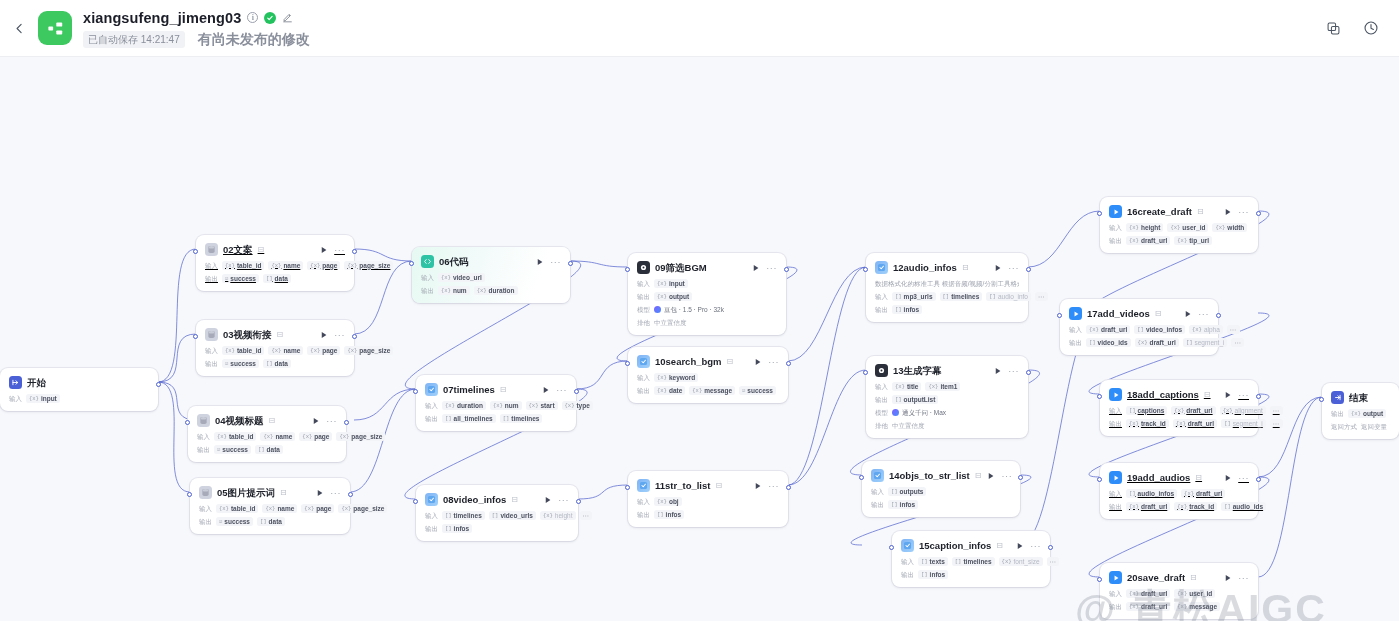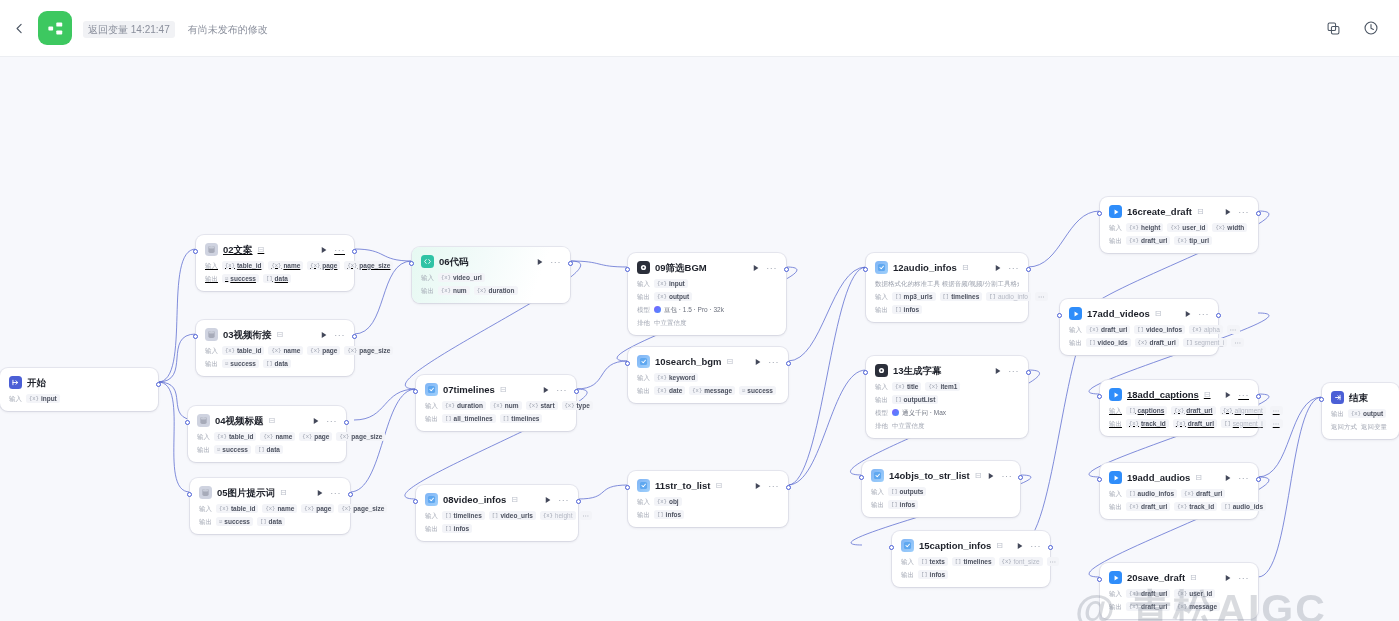--- a/index.html
+++ b/index.html
@@ -42,21 +42,21 @@
     width: 12px; height: 12px; border-radius: 50%; background: #22c35e;
     display: flex; align-items: center; justify-content: center;
   }
   .ic-check svg { display: block; }
   .ic-edit { color: #6b7280; display: flex; align-items: center; }
   .hdr-sub-row { display: flex; align-items: center; gap: 13px; margin-top: 3px; }
   .hdr-saved {
     font-size: 10px; color: #8a8f9c; background: #f1f2f5;
     padding: 1.5px 5px; border-radius: 3px;
   }
-  .hdr-unpub { font-size: 10px; color: #8a8f9c; }
+  .hdr-unpub { font-size: 14px; color: #8a8f9c; font-weight: bold; }
   .hdr-right { margin-left: auto; display: flex; align-items: center; gap: 14px; padding-right: 16px; }
   .hdr-icon-btn {
     width: 24px; height: 24px; display: flex; align-items: center; justify-content: center;
     color: #4b5563; cursor: pointer; border-radius: 5px;
   }
 
   
   .canvas {
     position: absolute; left: 0; top: 57px; width: 1399px; height: 564px;
     background: #f7f8fc; overflow: hidden;
@@ -163,22 +163,37 @@
       </svg>
     </div>
     <div class="app-logo">
       <svg width="19" height="19" viewBox="0 0 24 24">
         <rect x="3" y="9.5" width="6" height="5" rx="1.1" fill="#ffffff"></rect>
         <rect x="13" y="4.5" width="7.5" height="5" rx="1.1" fill="#ffffff"></rect>
         <rect x="13" y="14.5" width="7.5" height="5" rx="1.1" fill="#ffffff"></rect>
       </svg>
     </div>
     <div class="hdr-text">
+      <div class="hdr-title-row">
+        <span class="hdr-title">xiangsufeng_jimeng03</span>
+        <span class="ic-circle">i</span>
+        <span class="ic-check">
+          <svg width="8" height="8" viewBox="0 0 12 12">
+            <path d="M2.6 6.2 L4.8 8.3 L9.2 3.7" fill="none" stroke="#ffffff" stroke-width="1.7" stroke-linecap="round" stroke-linejoin="round"></path>
+          </svg>
+        </span>
+        <span class="ic-edit">
+          <svg width="11" height="11" viewBox="0 0 16 16">
+            <path d="M3 11.6 L3 13 L4.4 13 L11.6 5.8 L10.2 4.4 Z M10.9 3.7 L12.3 5.1" fill="none" stroke="currentColor" stroke-width="1.1" stroke-linecap="round" stroke-linejoin="round"></path>
+            <path d="M2.4 14.3 L13.6 14.3" fill="none" stroke="currentColor" stroke-width="1.1" stroke-linecap="round"></path>
+          </svg>
+        </span>
+      </div>
       <div class="hdr-sub-row">
-        <span class="hdr-saved">返回变量 14:21:47</span>
+        <span class="hdr-saved">已自动保存 14:21:47</span>
         <span class="hdr-unpub">有尚未发布的修改</span>
       </div>
     </div>
     <div class="hdr-right">
       <div class="hdr-icon-btn">
         <svg width="15" height="15" viewBox="0 0 18 18">
           <rect x="2.5" y="2.5" width="9" height="9" rx="1.6" fill="none" stroke="currentColor" stroke-width="1.25"></rect>
           <rect x="6.5" y="6.5" width="9" height="9" rx="1.6" fill="none" stroke="currentColor" stroke-width="1.25"></rect>
         </svg>
       </div>
@@ -1036,21 +1051,21 @@
             </span>
             <span class="n-chip dim">
               <span class="ck">[]</span>
               <span class="cv">segment_i</span>
             </span>
             <span class="n-more-box">⋯</span>
           </div>
           <div class="port in" style="top: 14px;"></div>
           <div class="port out" style="top: 14px;"></div>
         </div>
-        <div class="node" style="left: 1100px; top: 406px; width: 158px;">
+        <div class="node" style="left: 1100px; top: 406px; width: 158px; text-decoration: underline;">
           <div class="n-head">
             <div class="n-icon ic-play">
               <svg width="10" height="10" viewBox="0 0 14 14">
                 <path d="M5 3.6 L10.4 7 L5 10.4 Z" fill="#ffffff"></path>
               </svg>
             </div>
             <span class="n-title">19add_audios</span>
             <span class="n-badge">⊟</span>
             <div class="n-head-right">
               <span class="n-run">

